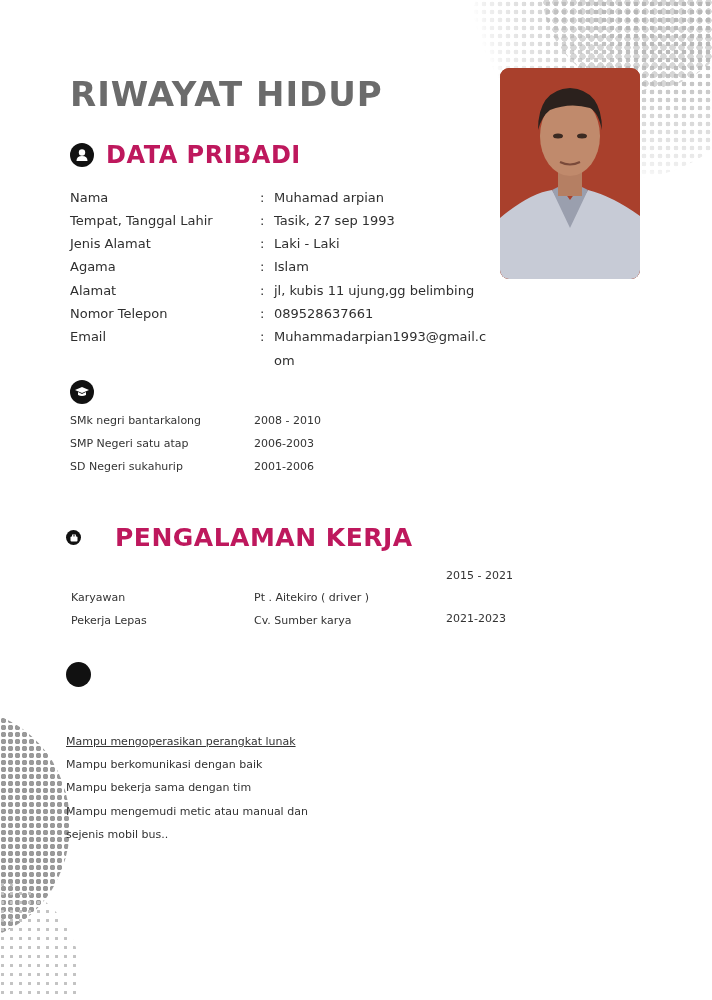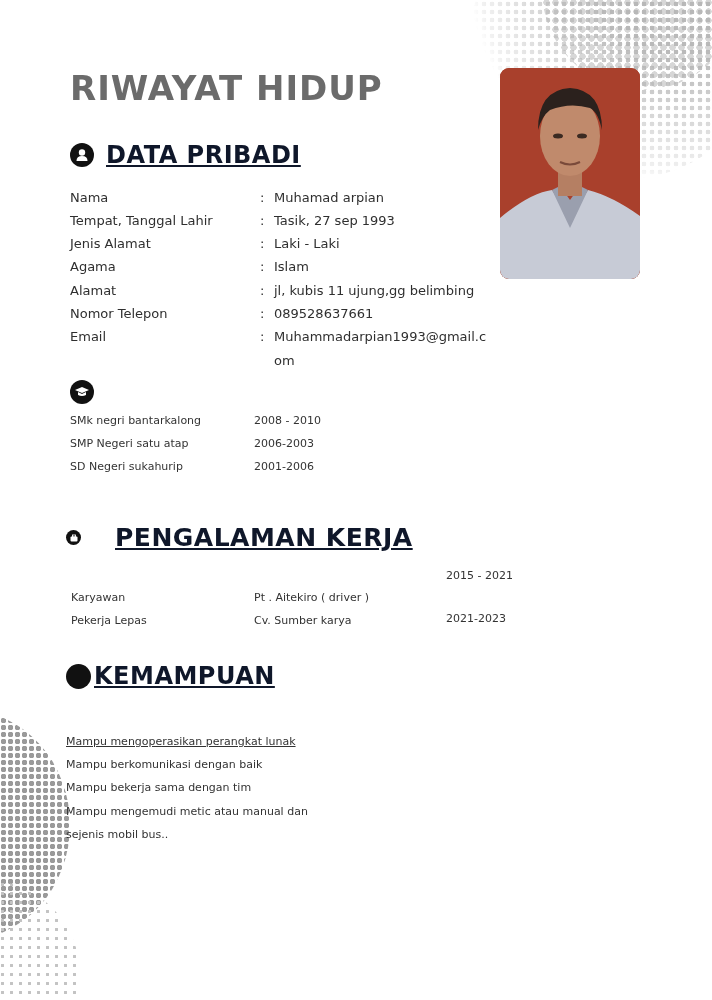--- a/index.html
+++ b/index.html
@@ -30,34 +30,33 @@
     background-image: radial-gradient(circle, #9a9a9a 2.6px, transparent 3px);
     background-size: 7px 7px;
   }
   .deco-bl2 {
     position: absolute; left: -110px; top: 880px;
     width: 190px; height: 190px; border-radius: 50%;
     background-image: radial-gradient(circle, #c3c3c3 1.4px, transparent 1.8px);
     background-size: 9px 9px;
   }
   .title {
-    position: absolute; left: 70px; top: 68px;
+    position: absolute; left: 70px; top: 74px;
     font-family: "DejaVu Sans", sans-serif; font-weight: bold;
     font-size: 34px; letter-spacing: 1px; color: #6b6b6b;
   }
   .photo {
     position: absolute; left: 500px; top: 68px; width: 140px; height: 211px;
     border-radius: 9px; overflow: hidden; background: #a9402c;
   }
   .photo svg { width: 100%; height: 100%; display: block; }
   .sec-head { position: absolute; display: flex; align-items: center; }
   .sec-head .label {
-    font-family: "DejaVu Sans", sans-serif; font-weight: bold; color: #0f172a;
+    font-family: "DejaVu Sans", sans-serif; font-weight: bold; color: #be185d;
     letter-spacing: 0.5px;
-    text-decoration: underline;
   }
   .icon-circle { border-radius: 50%; background: #111; display: inline-flex; align-items: center; justify-content: center; }
   .rows { position: absolute; font-size: 13px; color: #2f2f2f; }
   .row { position: absolute; white-space: nowrap; }
   .lbl { position: absolute; left: 0; }
   .colon { position: absolute; left: 190px; }
   .val { position: absolute; left: 204px; }
   .plain { position: absolute; font-size: 11px; color: #333; white-space: nowrap; }
 </style>
 </head>
@@ -163,20 +162,19 @@
 
 <div class="plain" style="left:71px; top:591px;">Karyawan</div>
 <div class="plain" style="left:254px; top:591px;">Pt . Aitekiro ( driver )</div>
 <div class="plain" style="left:446px; top:569px;">2015 - 2021</div>
 <div class="plain" style="left:71px; top:614px;">Pekerja Lepas</div>
 <div class="plain" style="left:254px; top:614px;">Cv. Sumber karya</div>
 <div class="plain" style="left:446px; top:612px;">2021-2023</div>
 
 <div class="sec-head" style="left:66px; top:662px;">
   <span class="icon-circle" style="width:25px;height:25px;"></span>
-  <span class="label" style="font-size:24px; margin-left:3px;">KEMAMPUAN</span>
 </div>
 
 <div class="plain" style="left:66px; top:735px;text-decoration:underline;">Mampu mengoperasikan perangkat lunak</div>
 <div class="plain" style="left:66px; top:758px;">Mampu berkomunikasi dengan baik</div>
 <div class="plain" style="left:66px; top:781px;">Mampu bekerja sama dengan tim</div>
 <div class="plain" style="left:66px; top:805px;">Mampu mengemudi metic atau manual dan</div>
 <div class="plain" style="left:66px; top:828px;">sejenis mobil bus..</div>
 
 </body></html>

